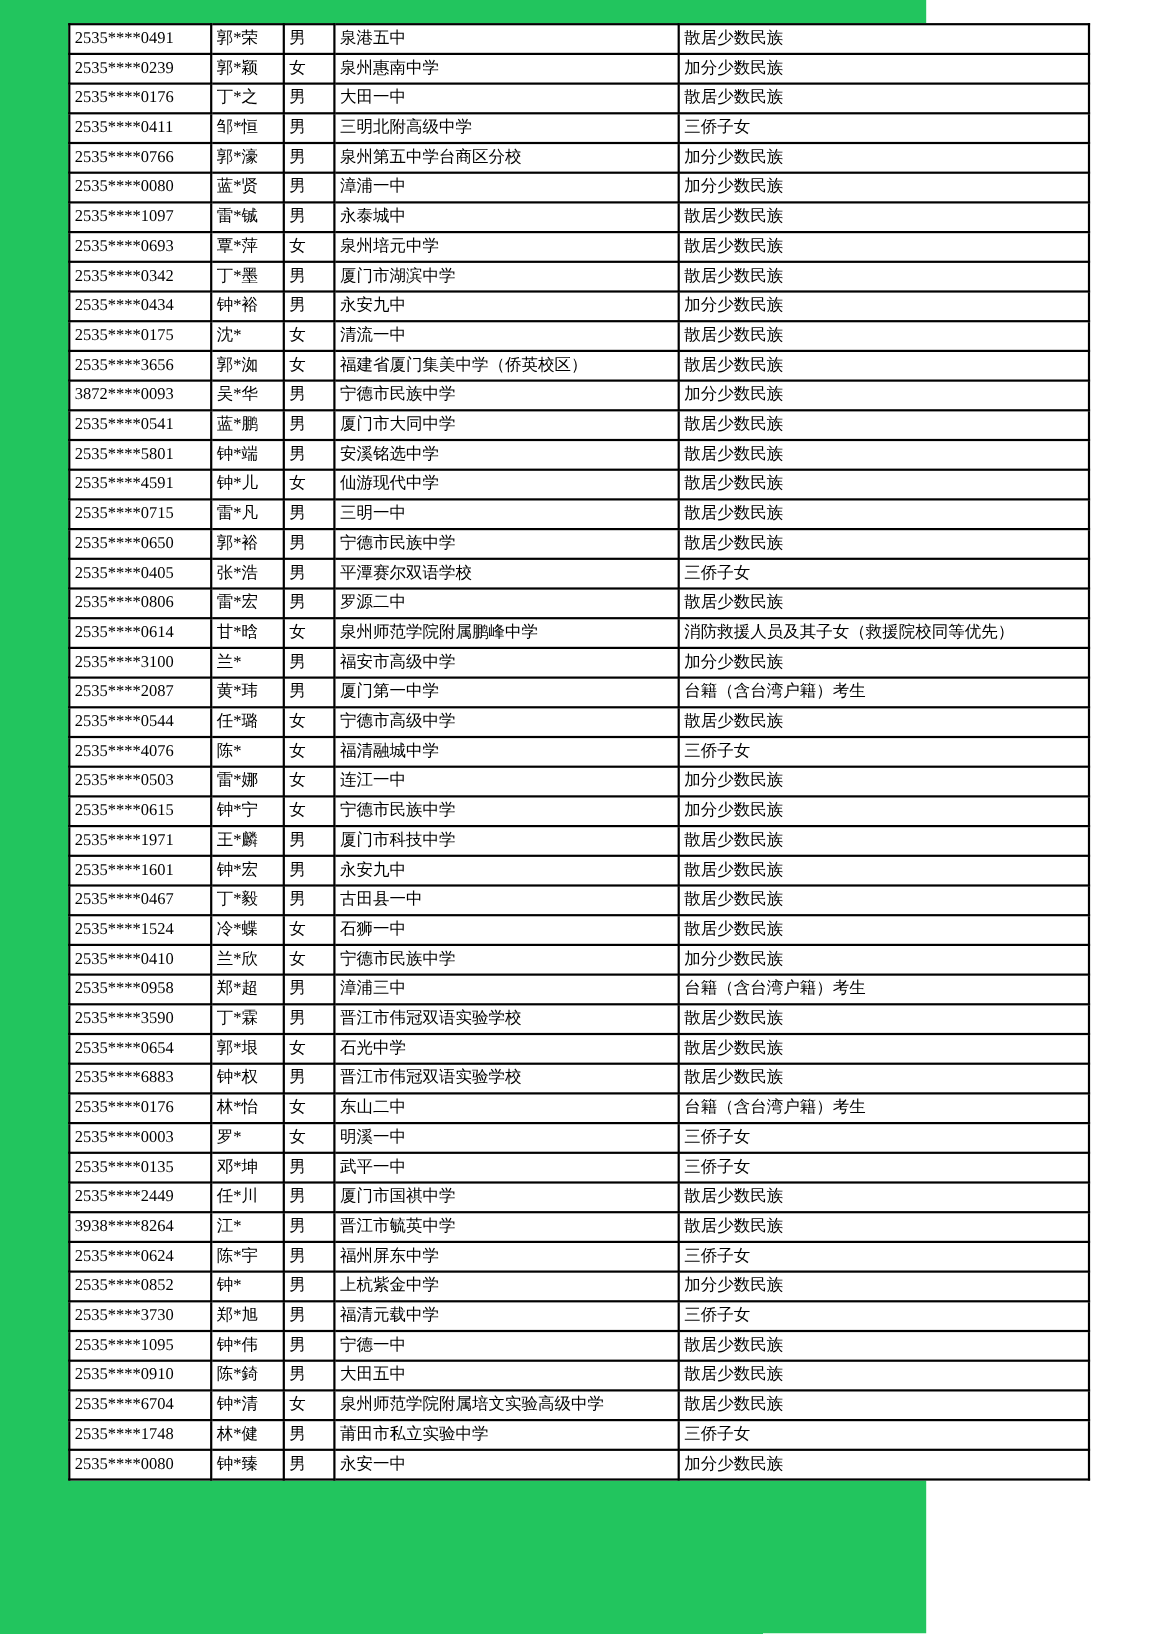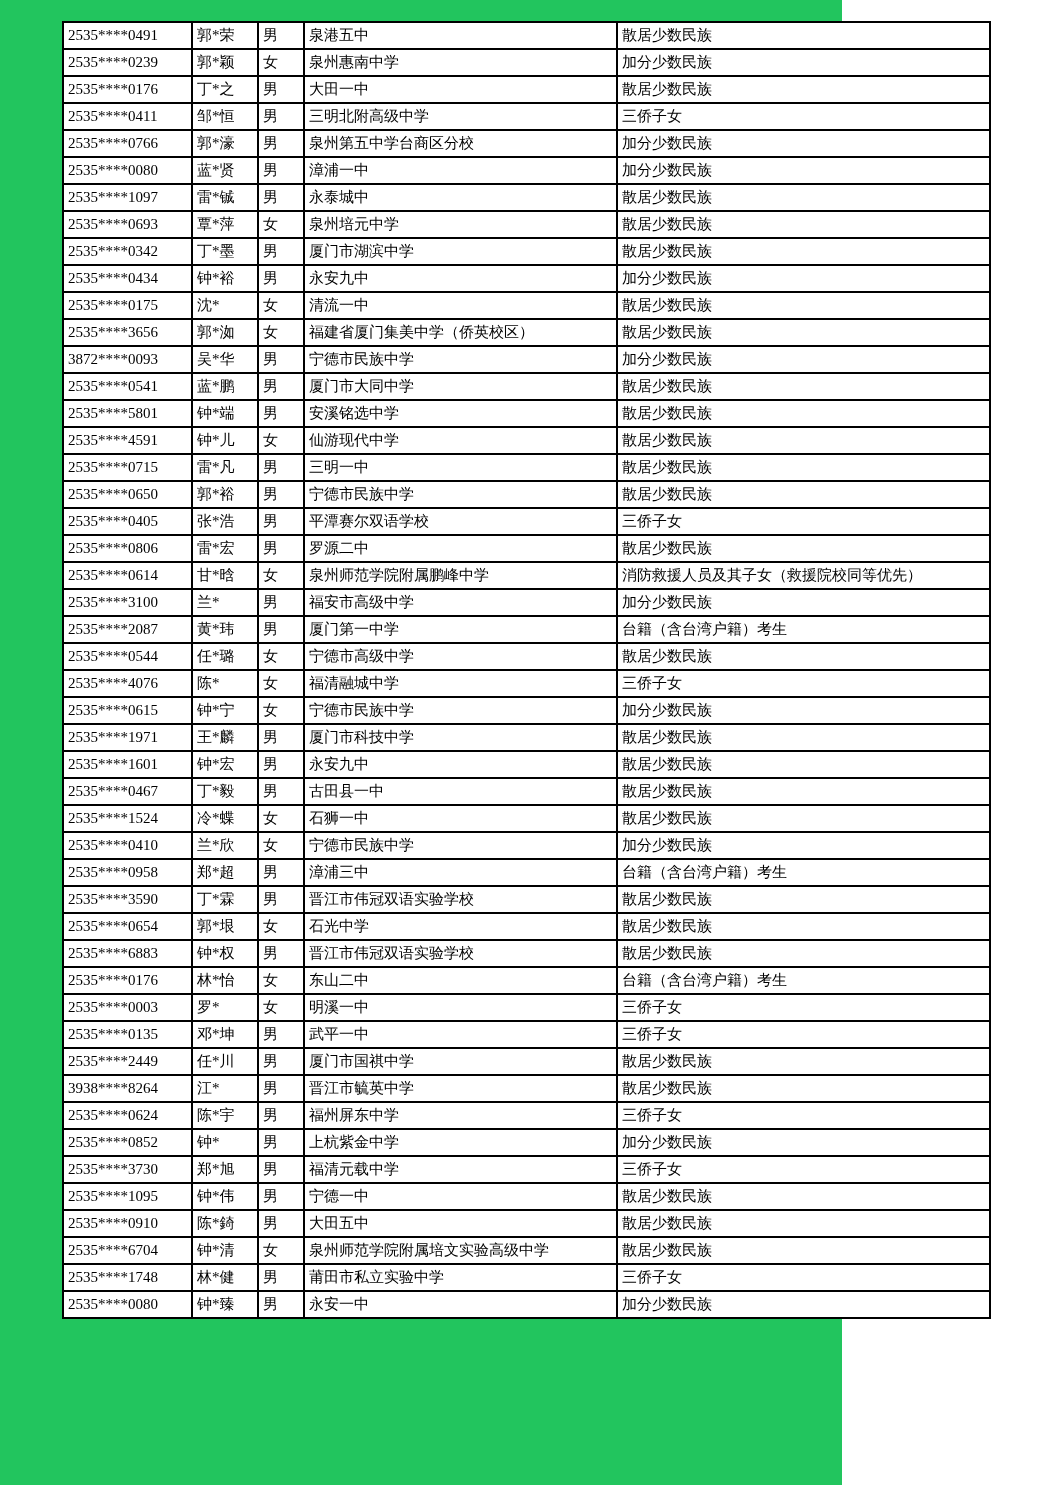--- a/index.html
+++ b/index.html
@@ -225,20 +225,27 @@
           <td>散居少数民族</td>
         </tr>
         <tr>
           <td>2535****4076</td>
           <td>陈*</td>
           <td>女</td>
           <td>福清融城中学</td>
           <td>三侨子女</td>
         </tr>
         <tr>
+          <td>2535****0503</td>
+          <td>雷*娜</td>
+          <td>女</td>
+          <td>连江一中</td>
+          <td>加分少数民族</td>
+        </tr>
+        <tr>
           <td>2535****0615</td>
           <td>钟*宁</td>
           <td>女</td>
           <td>宁德市民族中学</td>
           <td>加分少数民族</td>
         </tr>
         <tr>
           <td>2535****1971</td>
           <td>王*麟</td>
           <td>男</td>

